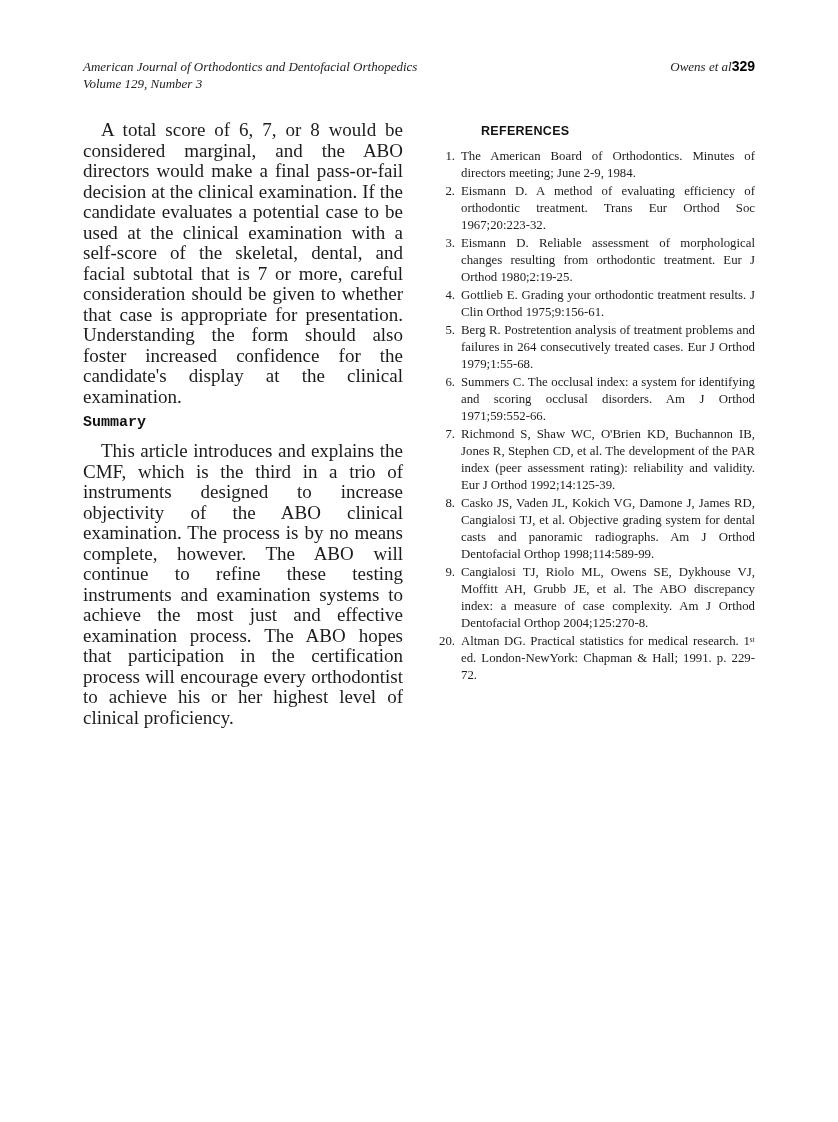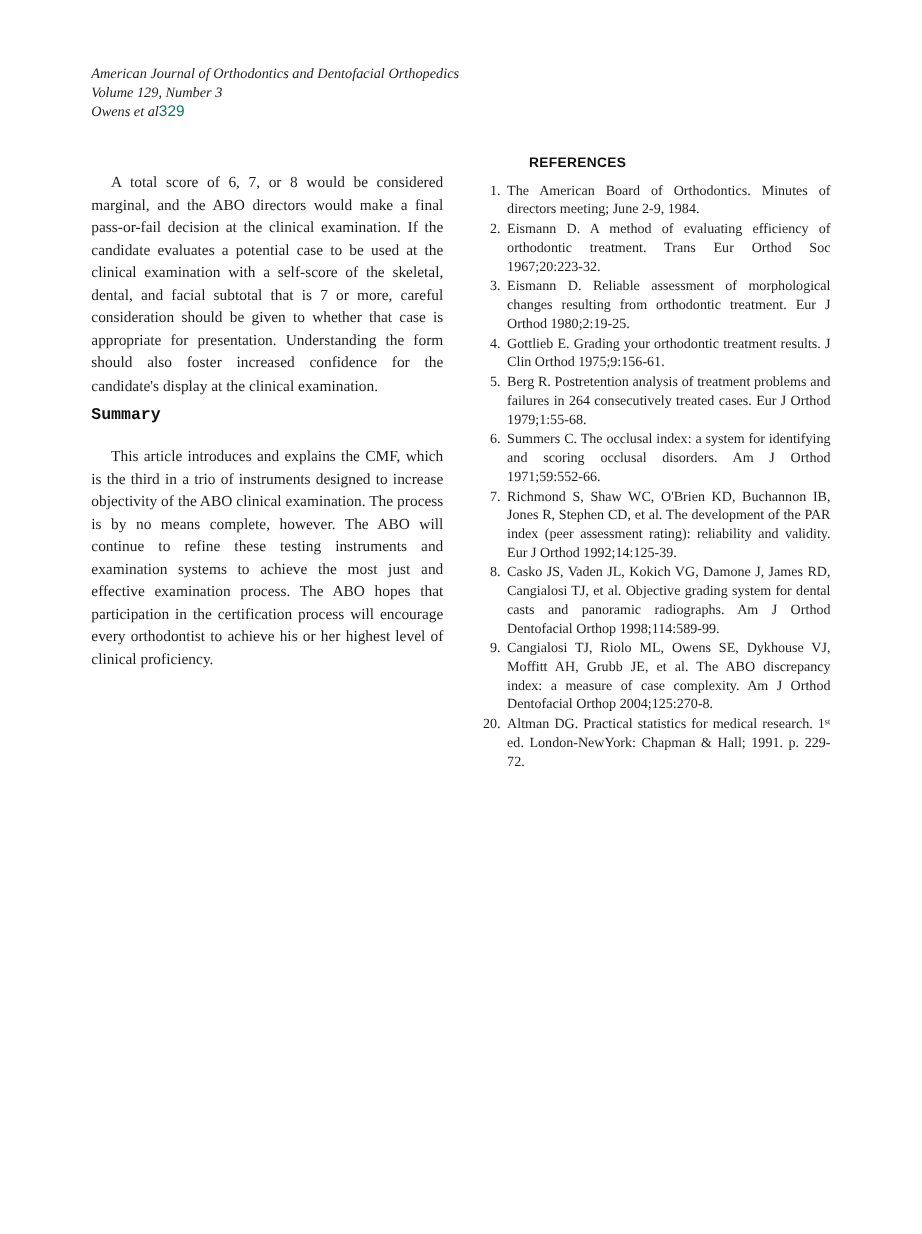--- a/index.html
+++ b/index.html
@@ -15,57 +15,55 @@
   .page {
     position: absolute;
     inset: 0;
     padding: 58px 83px 0 83px;
   }
   
   .running-head {
     display: flex;
     justify-content: space-between;
     align-items: flex-start;
-    flex-direction: column;
   }
   .rh-left {
     font-style: italic;
     font-size: 13px;
     line-height: 17px;
     color: #222;
   }
   .rh-right {
     font-size: 13px;
     line-height: 17px;
     white-space: nowrap;
     display: flex;
     align-items: baseline;
   }
   .rh-authors { font-style: italic; color: #222; }
   .rh-pageno {
     font-family: "Liberation Sans", sans-serif;
-    font-weight: normal;
+    font-weight: bold;
     font-size: 14px;
-    color: #0f766e;
+    color: #000000;
   }
   
   .columns {
     display: flex;
     gap: 34px;
     margin-top: 28px;
   }
   .col-left  { width: 320px; flex: 0 0 320px; }
   .col-right { width: 318px; flex: 0 0 318px; }
   .body-para {
-    font-size: 14px;
+    font-size: 19px;
     line-height: 20.5px;
     text-align: justify;
     text-indent: 18px;
     color: #1c1c1c;
-    margin-top: 20px;
   }
   .section-heading {
     font-family: Liberation Mono, monospace;
     font-weight: bold;
     font-size: 15px;
     color: #111;
     margin-top: 7px;
     margin-bottom: 10px;
   }
   .refs-heading {

